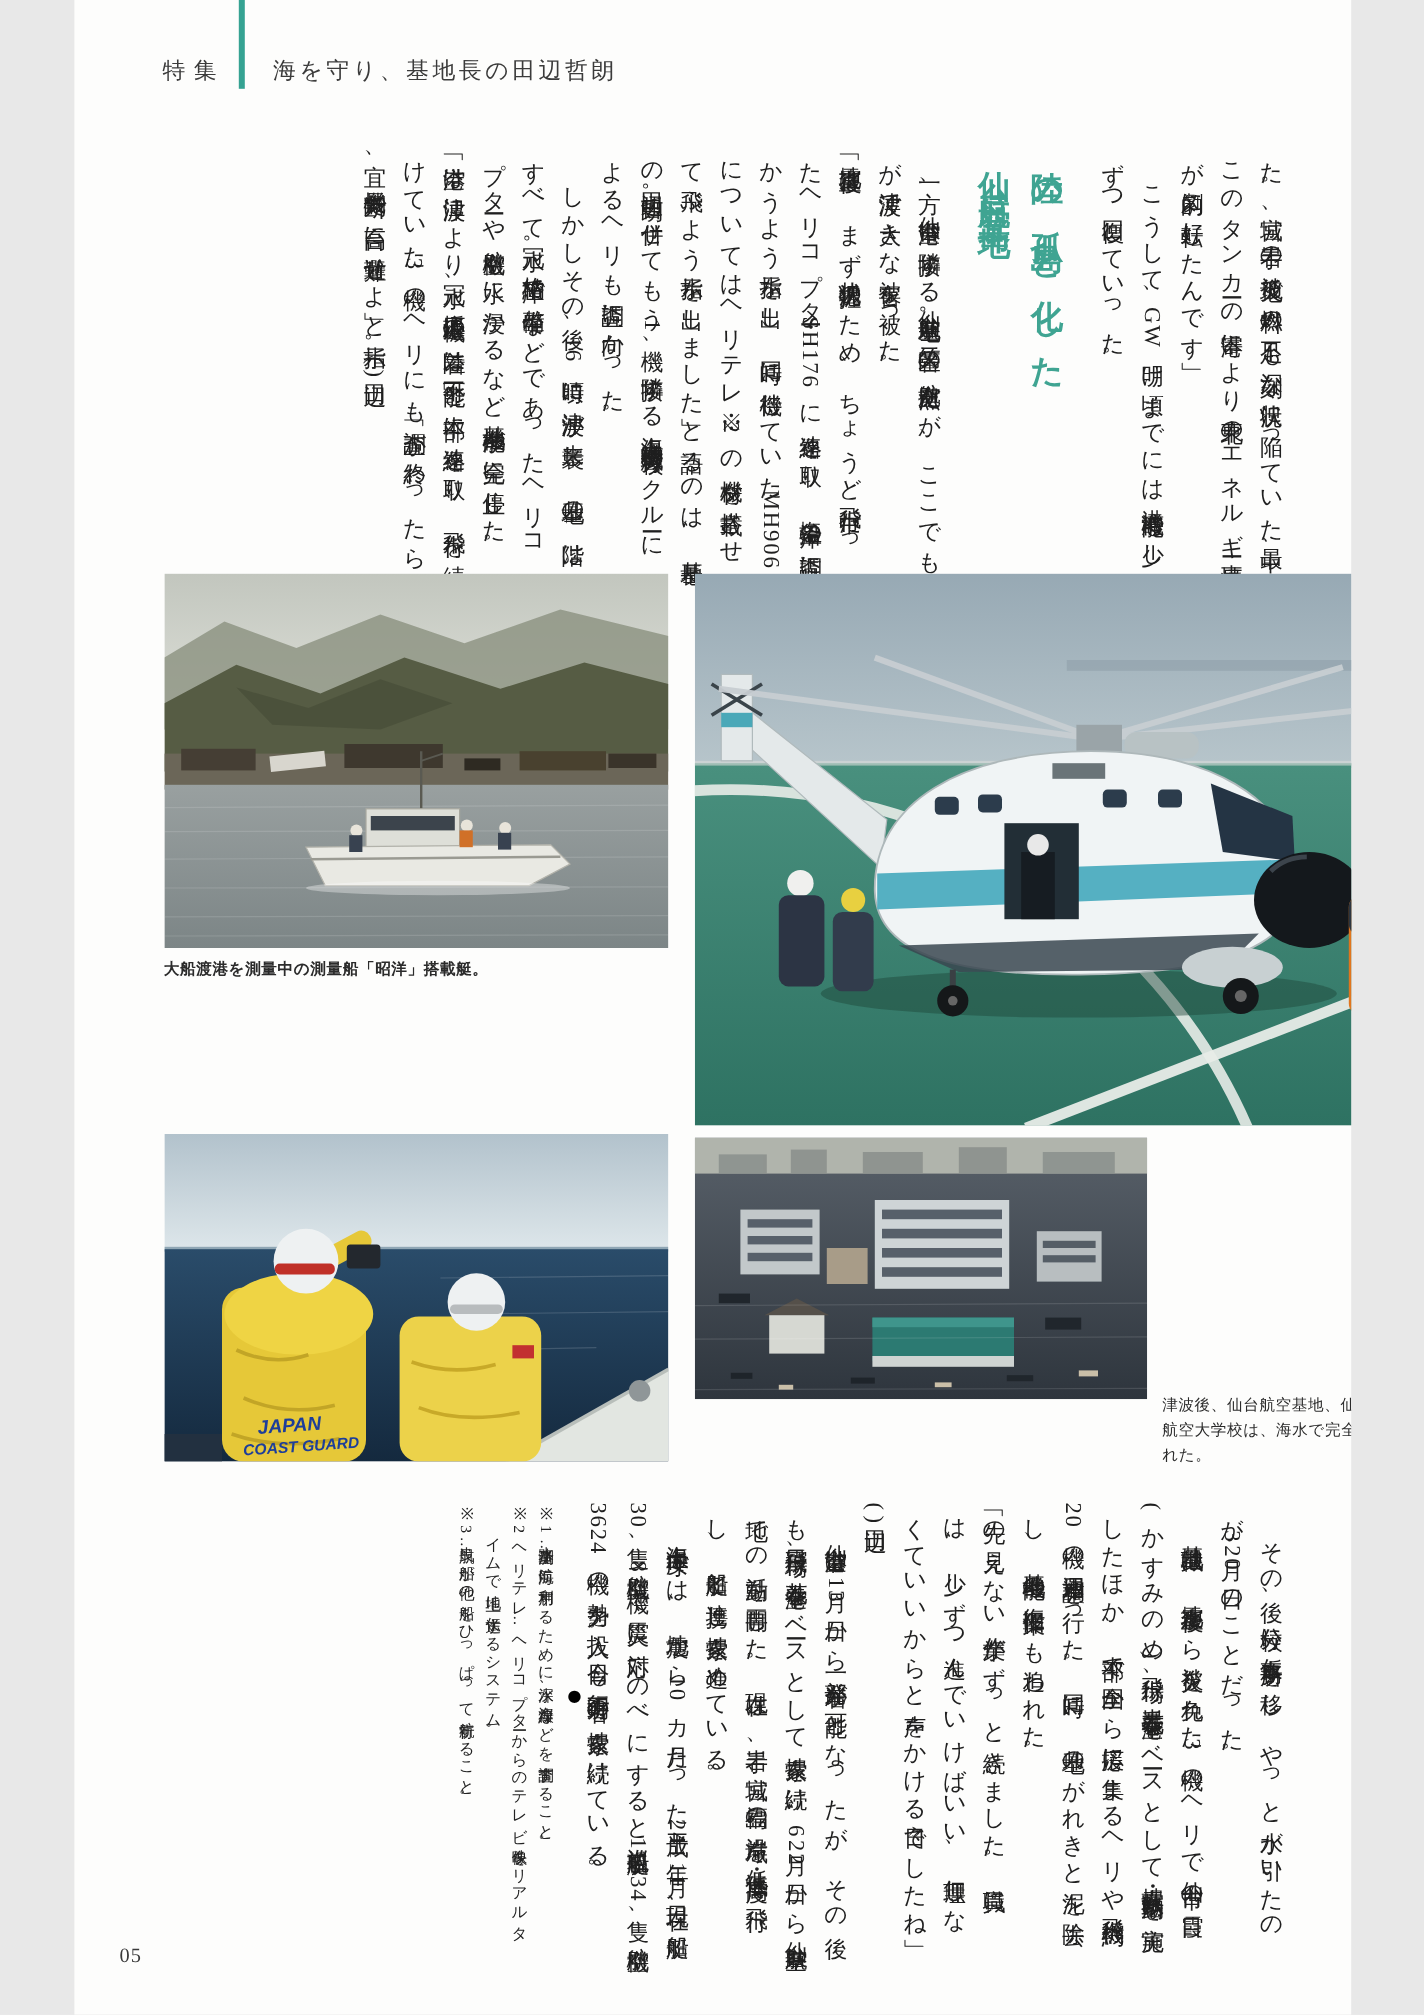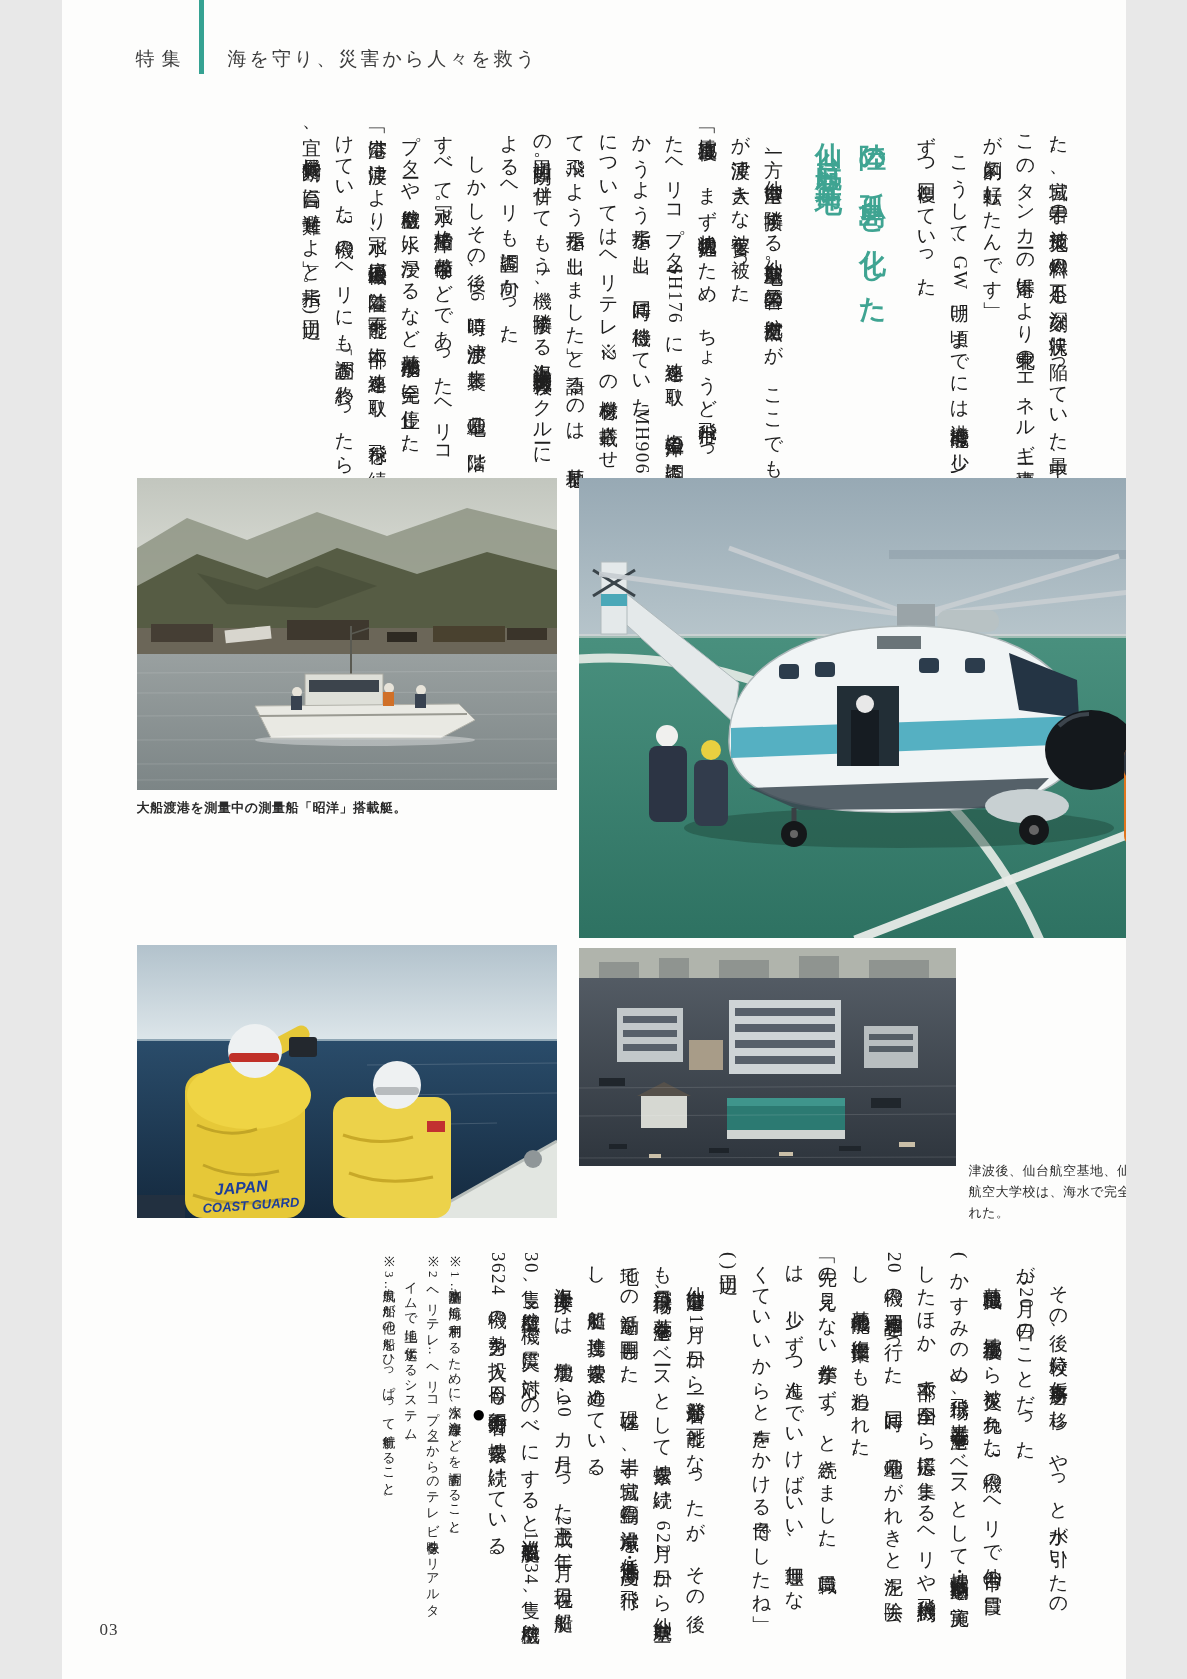--- a/index.html
+++ b/index.html
@@ -37,21 +37,21 @@
   
   .pagenum{position:absolute;left:38px;top:1620px;font-size:17px;color:#3a3a3a;letter-spacing:1px;}
 </style>
 </head>
 <body>
 
 <div id="page">
 
   <div class="hdr-label">特集</div>
   <div class="hdr-bar"></div>
-  <div class="hdr-title">海を守り、災害から人々を救う</div>
+  <div class="hdr-title">海を守り、基地長の田辺哲朗</div>
 
   <div id="top-article" class="varticle">
     <p>た。宮城、岩手の被災地で燃料の不足も深刻な状況に陥っていた最中、このタンカーの寄港により東北のエネルギー事情が劇的に好転したんです」</p>
     <p>　こうして、GW明け頃までには港湾機能も少しずつ回復していった。</p>
     <h2 class="vtitle">
       <span>陸の孤島と化した</span>
       <span>仙台航空基地</span>
     </h2>
     <p>　一方、仙台空港に隣接する仙台航空基地。第二管区の航空拠点だが、ここでも基地自体が津波で大きな被害を被った。</p>
     <p>「地震直後は、まず状況把握のため、ちょうど飛行中だったヘリコプター・SH176に連絡を取り、塩釜沿岸の調査に向かうよう指示を出し、同時に待機していたMH906についてはヘリテレ※2の機材を搭載させて飛ぶよう指示を出しました」と語るのは、基地長の田辺哲朗。併せてもう1機、隣接する海上保安学校宮城分校のクルーによるヘリも調査に向かった。</p>
@@ -294,15 +294,15 @@
     <p>　海上保安庁では、地震から10カ月たった平成24年1月11日現在、船艇30隻、航空機8機で震災に対応。のべにすると巡視船艇11634隻、航空機3624機の勢力を投入。今日も行方不明者の捜索を続けている。</p>
     <div class="fn-group">
       <p class="fn">※1水路測量…航海に利用するために水深、海岸線などを調査すること。</p>
       <p class="fn">※2ヘリテレ…ヘリコプターからのテレビ映像をリアルタイムで地上に伝送するシステム。</p>
       <p class="fn">※3曳航…船が他の船をひっぱって航行すること。</p>
     </div>
   </div>
 
   <span class="end-mark">●</span>
 
-  <div class="pagenum">03</div>
+  <div class="pagenum">05</div>
 
 </div>
 
 </body></html>

